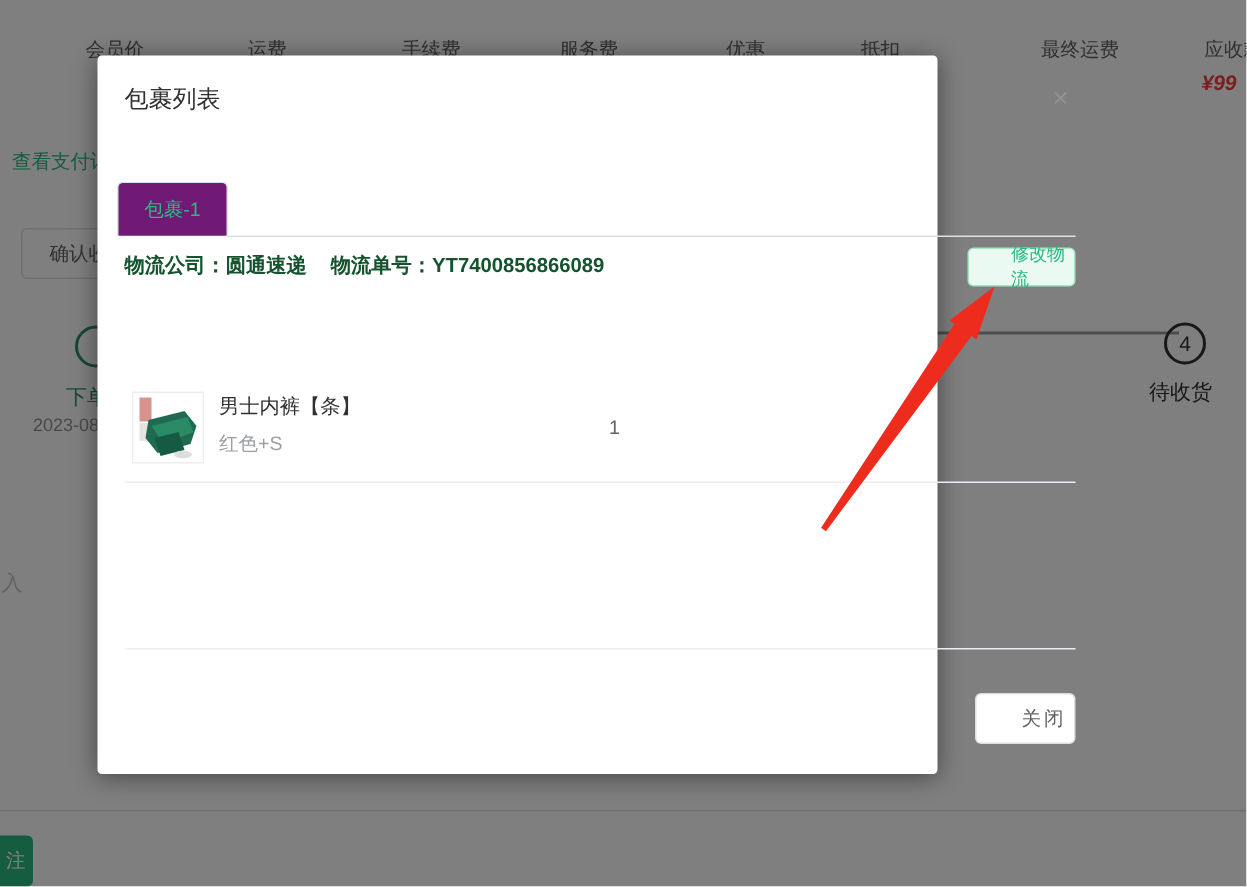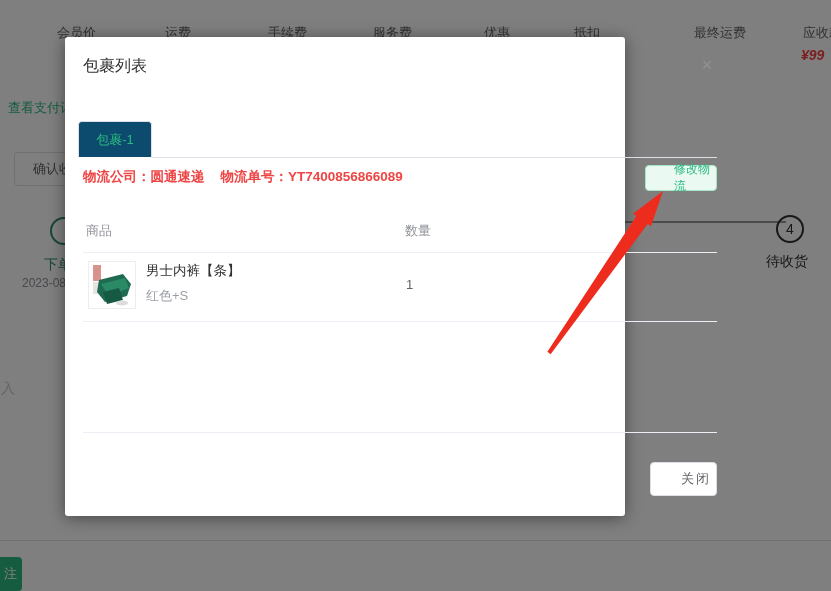--- a/index.html
+++ b/index.html
@@ -37,27 +37,27 @@
 
   
   .modal { position:absolute; left:65px; top:37px; width:560px; height:479px; background:#fff;
       border-radius:3px; box-shadow:0 2px 16px rgba(0,0,0,0.45); z-index:2; }
   .modal-title { position:absolute; left:18px; top:19px; font-size:16px; color:#303133; }
   .modal-close { position:absolute; left:630px; top:16px; width:24px; height:24px; font-size:18px;
       color:#909399; display:flex; align-items:center; justify-content:center; cursor:pointer; }
 
   .tabs-nav { position:absolute; left:13px; top:84px; width:639px; height:37px;
       border-bottom:1px solid #dcdfe6; }
-  .tab-active { position:absolute; left:0; top:0; width:74px; height:37px; background:#0c4a6e;
+  .tab-active { position:absolute; left:0; top:0; width:74px; height:37px; background:#701a75;
       border:1px solid #dcdfe6; border-bottom:1px solid #fff; border-radius:4px 4px 0 0;
       display:flex; align-items:center; justify-content:center;
       font-size:13px; color:#2bb980; }
 
   .logistics-row { position:absolute; left:18px; top:128px; width:634px; height:26px; }
-  .logistics-text { position:absolute; left:0; top:3px; font-size:13.5px; font-weight:700; color:#ef4444; white-space:nowrap; }
+  .logistics-text { position:absolute; left:0; top:3px; font-size:13.5px; font-weight:700; color:#14532d; white-space:nowrap; }
   .logistics-text .seg { margin-right:16px; }
   .edit-logistics-btn { position:absolute; left:562px; top:0; width:72px; height:26px;
       background:#eaf9f2; border:1px solid #a6e6c6; border-radius:4px; font-size:12px; color:#2bb980;
       display:flex; align-items:center; justify-content:center; cursor:pointer;padding-left:28px; }
 
   .ptable { position:absolute; left:18px; top:172px; width:634px; height:224px; border-bottom:1px solid #ebeef5; }
   .ptable-header { position:absolute; left:0; top:0; width:634px; height:44px; border-bottom:1px solid #ebeef5; }
   .th { position:absolute; top:13px; font-size:13px; color:#909399; }
   .th-goods { left:3px; } .th-qty { left:322px; }
   .prow { position:absolute; left:0; top:44px; width:634px; height:69px; border-bottom:1px solid #ebeef5; }
@@ -117,24 +117,20 @@
     </div>
 
     <div class="logistics-row">
       <div class="logistics-text">
         <span class="seg">物流公司：圆通速递</span><span>物流单号：YT7400856866089</span>
       </div>
       <div class="edit-logistics-btn">修改物流</div>
     </div>
 
     <div class="ptable">
-      <div class="ptable-header">
-        <span class="th th-goods">商品</span>
-        <span class="th th-qty">数量</span>
-      </div>
       <div class="prow">
         <div class="thumb">
           <svg width="46" height="46" viewBox="0 0 46 46">
             <rect x="0" y="0" width="46" height="46" fill="#ffffff"></rect>
             <rect x="4" y="3" width="8" height="16" fill="#d8938f"></rect>
             <rect x="4" y="20" width="6" height="12" fill="#e7e3de"></rect>
             <polygon points="10,18 34,12 42,22 38,34 16,40 8,30" fill="#1f6b52"></polygon>
             <polygon points="12,22 36,16 40,26 20,34" fill="#2a8a66"></polygon>
             <polygon points="14,30 30,26 34,38 18,42" fill="#175a44"></polygon>
             <ellipse cx="33" cy="41" rx="6" ry="2.5" fill="#dddddd"></ellipse>

